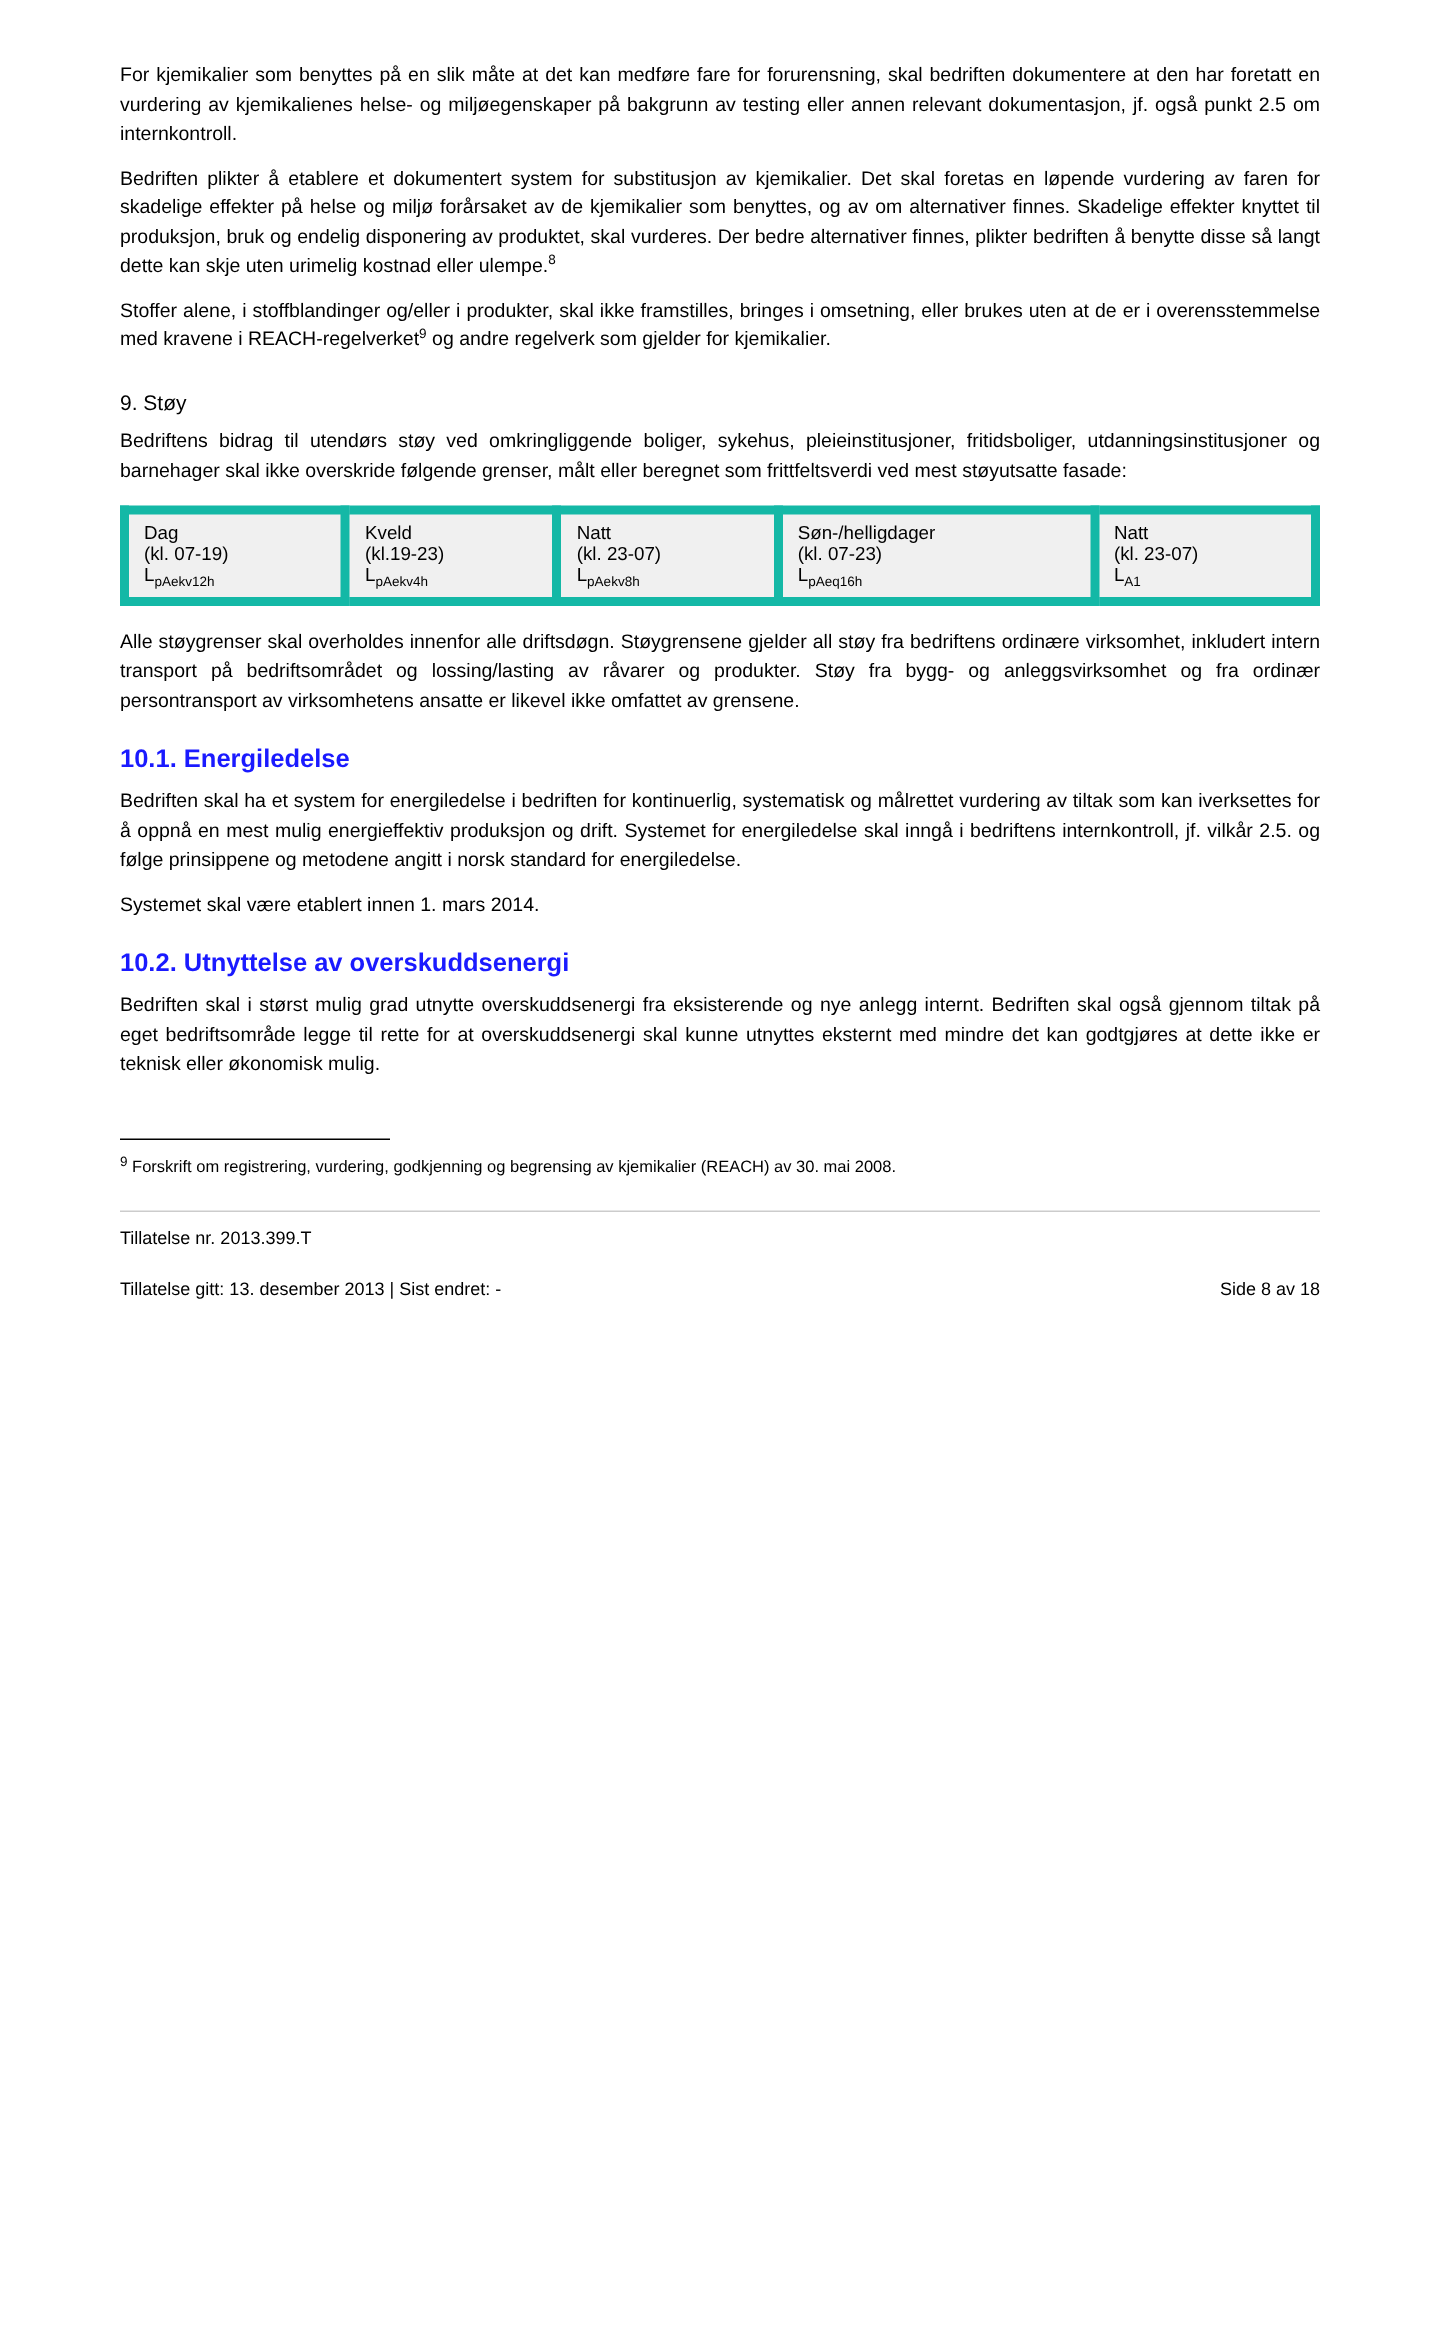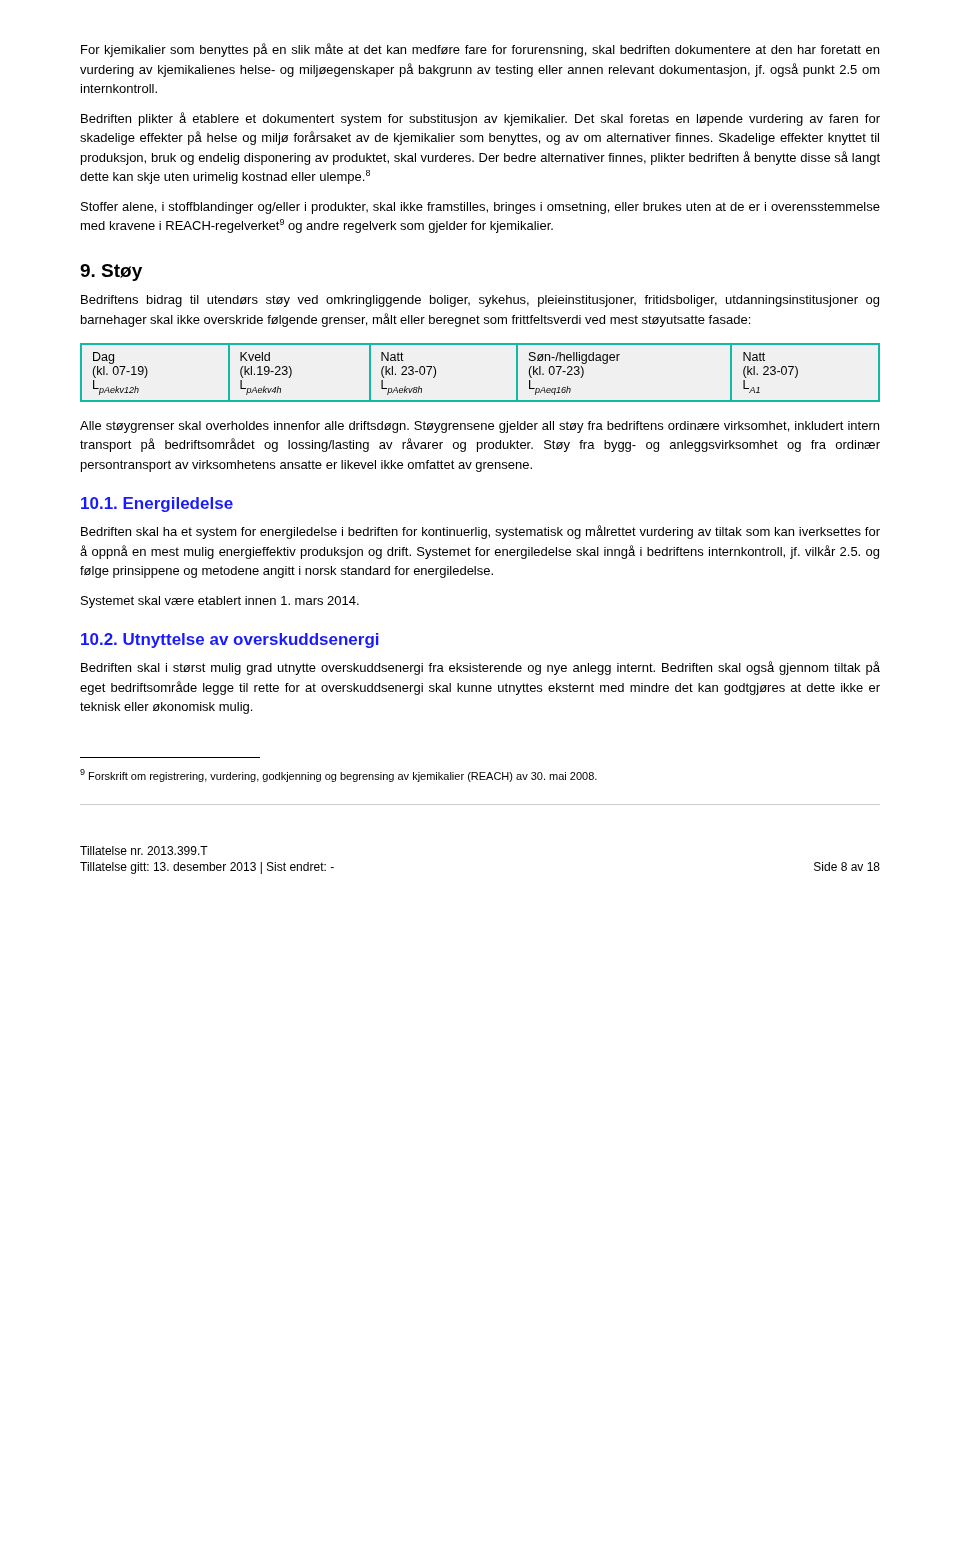--- a/index.html
+++ b/index.html
@@ -19,58 +19,57 @@
     .page-content {
       max-width: 800px;
       margin: 0 auto;
     }
     p {
       margin-bottom: 10px;
       line-height: 1.5;
       text-align: justify;
     }
     .section-heading {
-      font-size: 19px;
-      font-weight: bold;
+      font-size: 14px;
+      font-weight: normal;
       margin-top: 24px;
       margin-bottom: 8px;
     }
     .subsection-heading {
       font-size: 17px;
       font-weight: bold;
       color: #1a1aff;
       margin-top: 20px;
       margin-bottom: 8px;
     }
     .noise-table {
       width: 100%;
       border-collapse: collapse;
       margin: 14px 0;
       font-size: 12.5px;
     }
     .noise-table td {
-      border: 2px solid #14b8a6;
+      border: 6px solid #14b8a6;
       padding: 5px 10px;
       vertical-align: top;
     }
     .noise-table .header-row td {
       background: #f0f0f0;
       font-weight: normal;
     }
     .noise-table .value-row td {
       background: #fff;
     }
     sup {
       font-size: 9px;
       vertical-align: super;
     }
     sub {
       font-size: 9px;
       vertical-align: sub;
-      font-style: italic;
     }
     .footnote-divider {
       border: none;
       border-top: 1px solid #000;
       width: 180px;
       margin-top: 40px;
       margin-bottom: 8px;
     }
     .footnote {
       font-size: 11px;
@@ -81,22 +80,21 @@
       justify-content: space-between;
       align-items: flex-end;
       margin-top: 20px;
       padding-top: 10px;
       border-top: 1px solid #ccc;
       font-size: 12px;
     }
     .footer-left {
       display: flex;
       flex-direction: column;
-      gap: 2px;
-      margin-top: 29px;
+      gap: 20px;
     }
     .footer-right {
       font-size: 12px;
     }
   </style>
 </head>
 <body>
 
 <div class="page-content">
 

